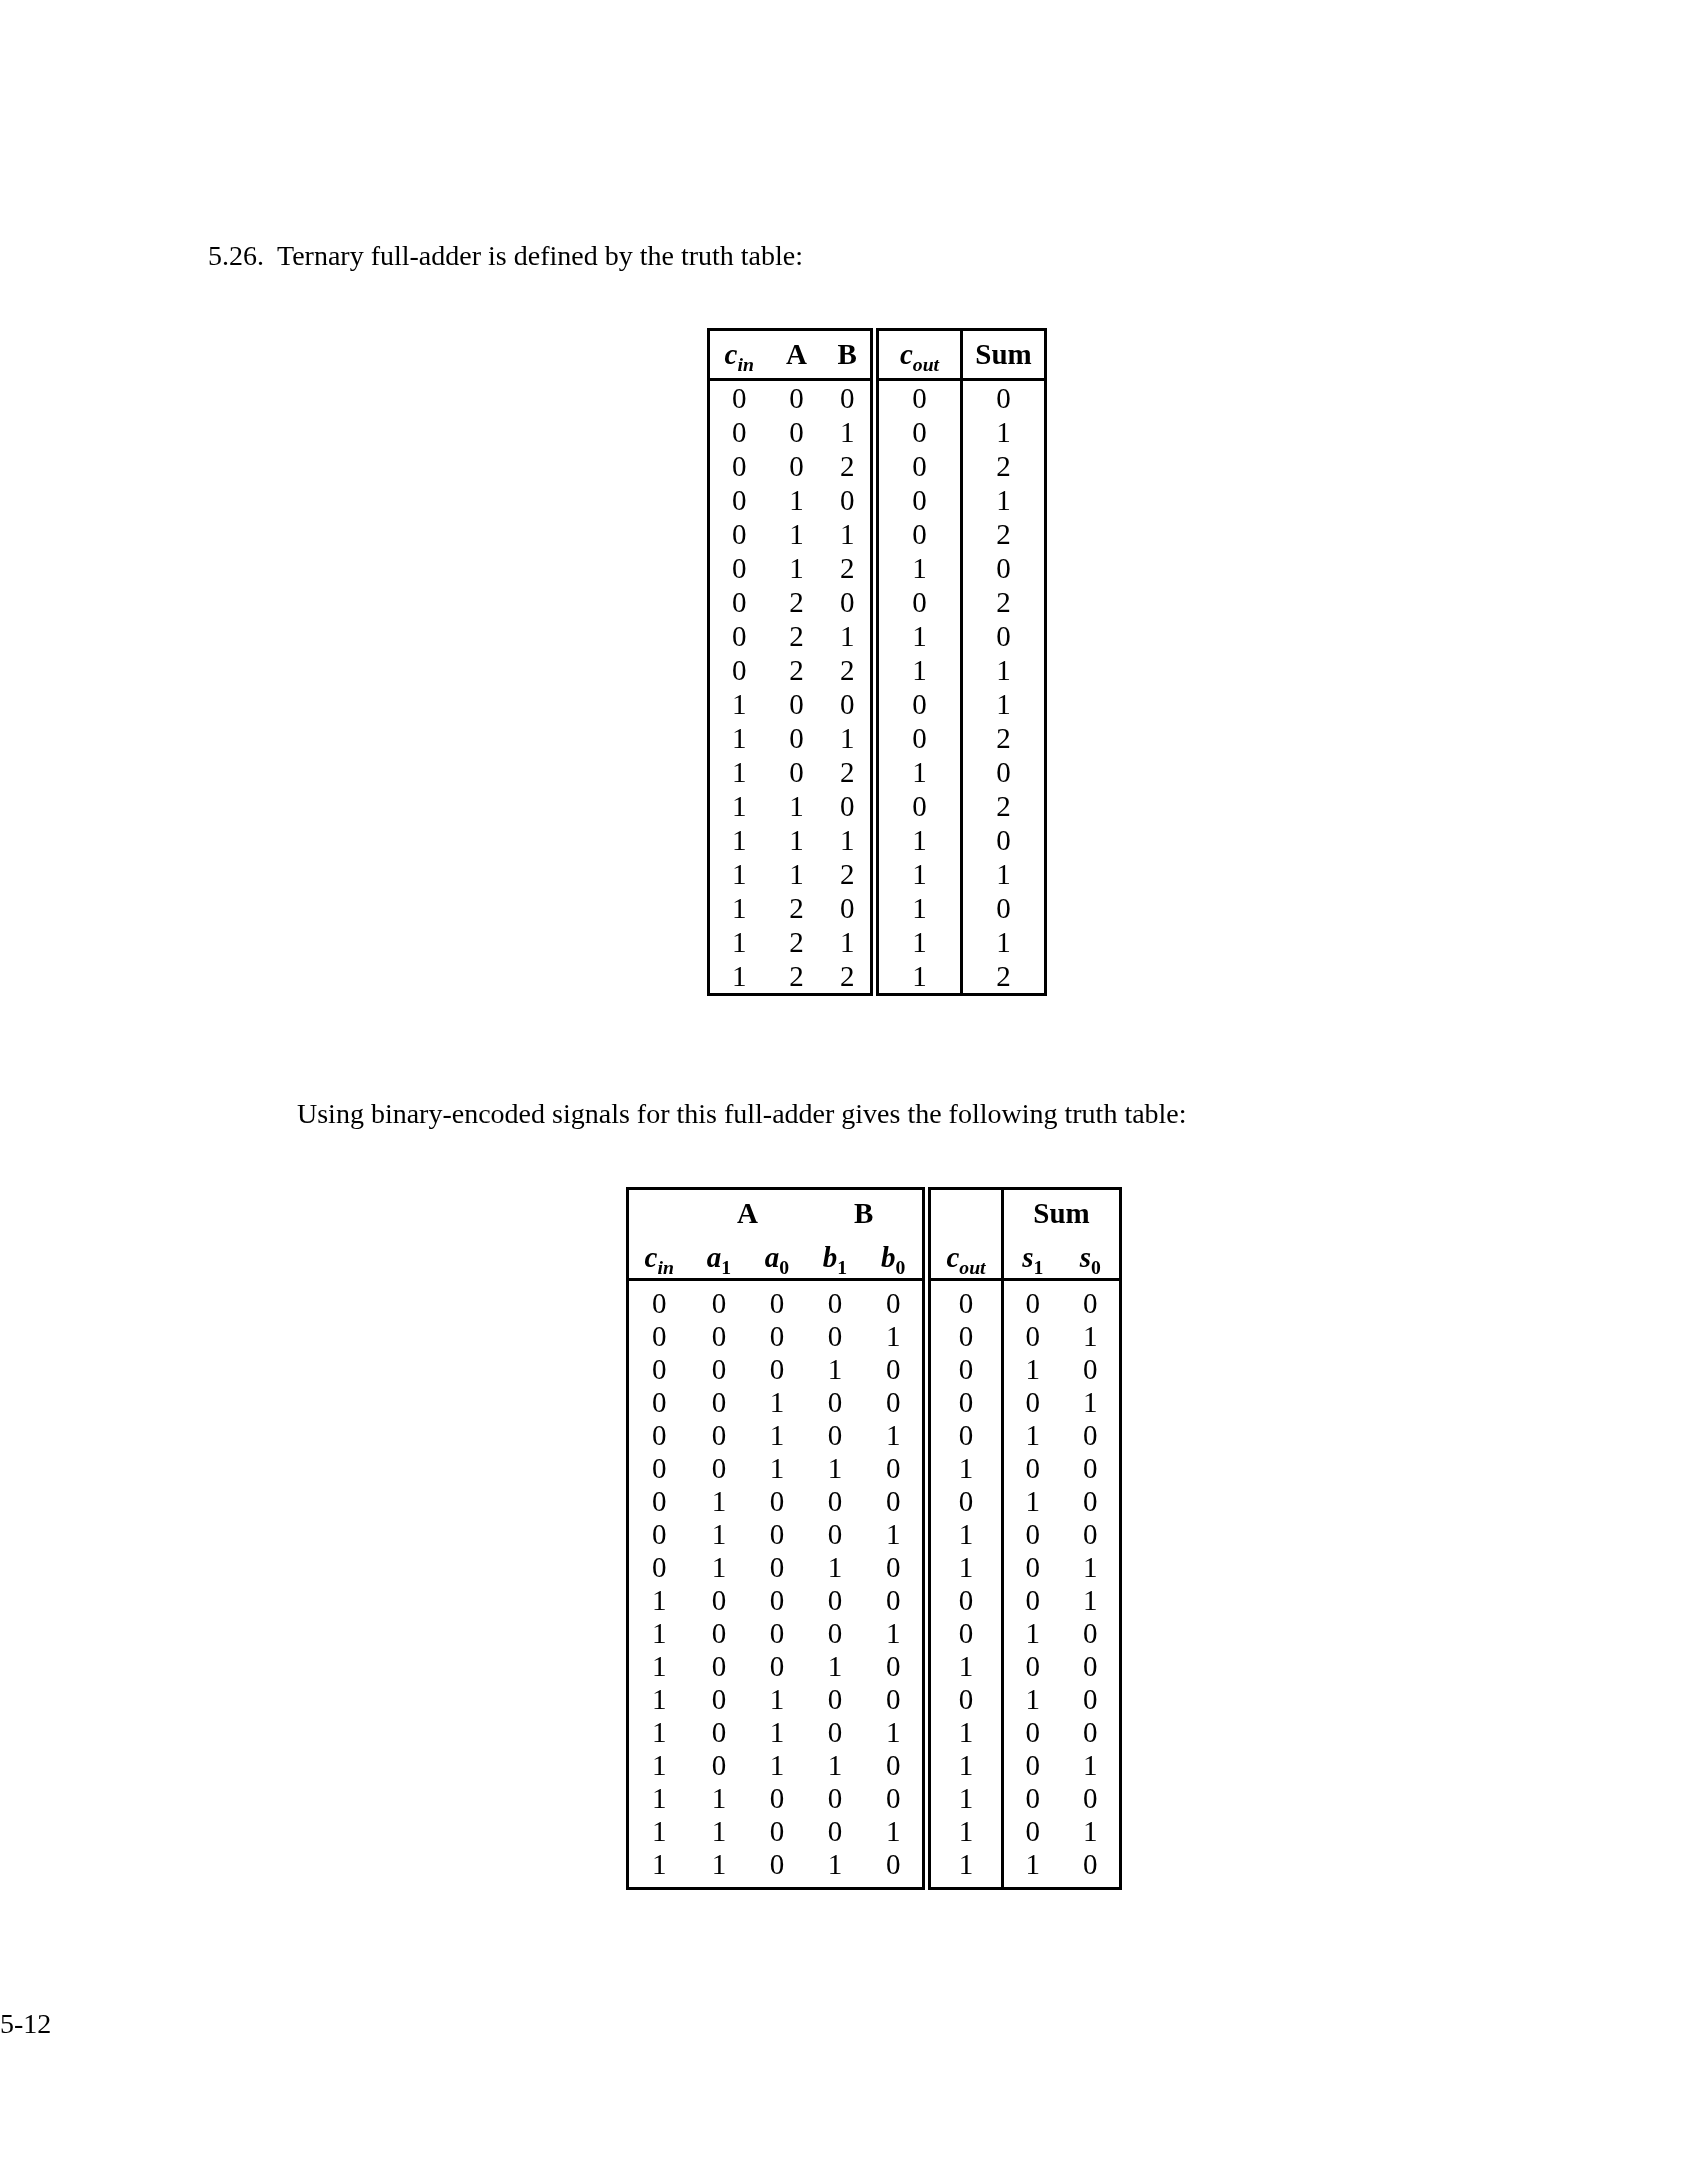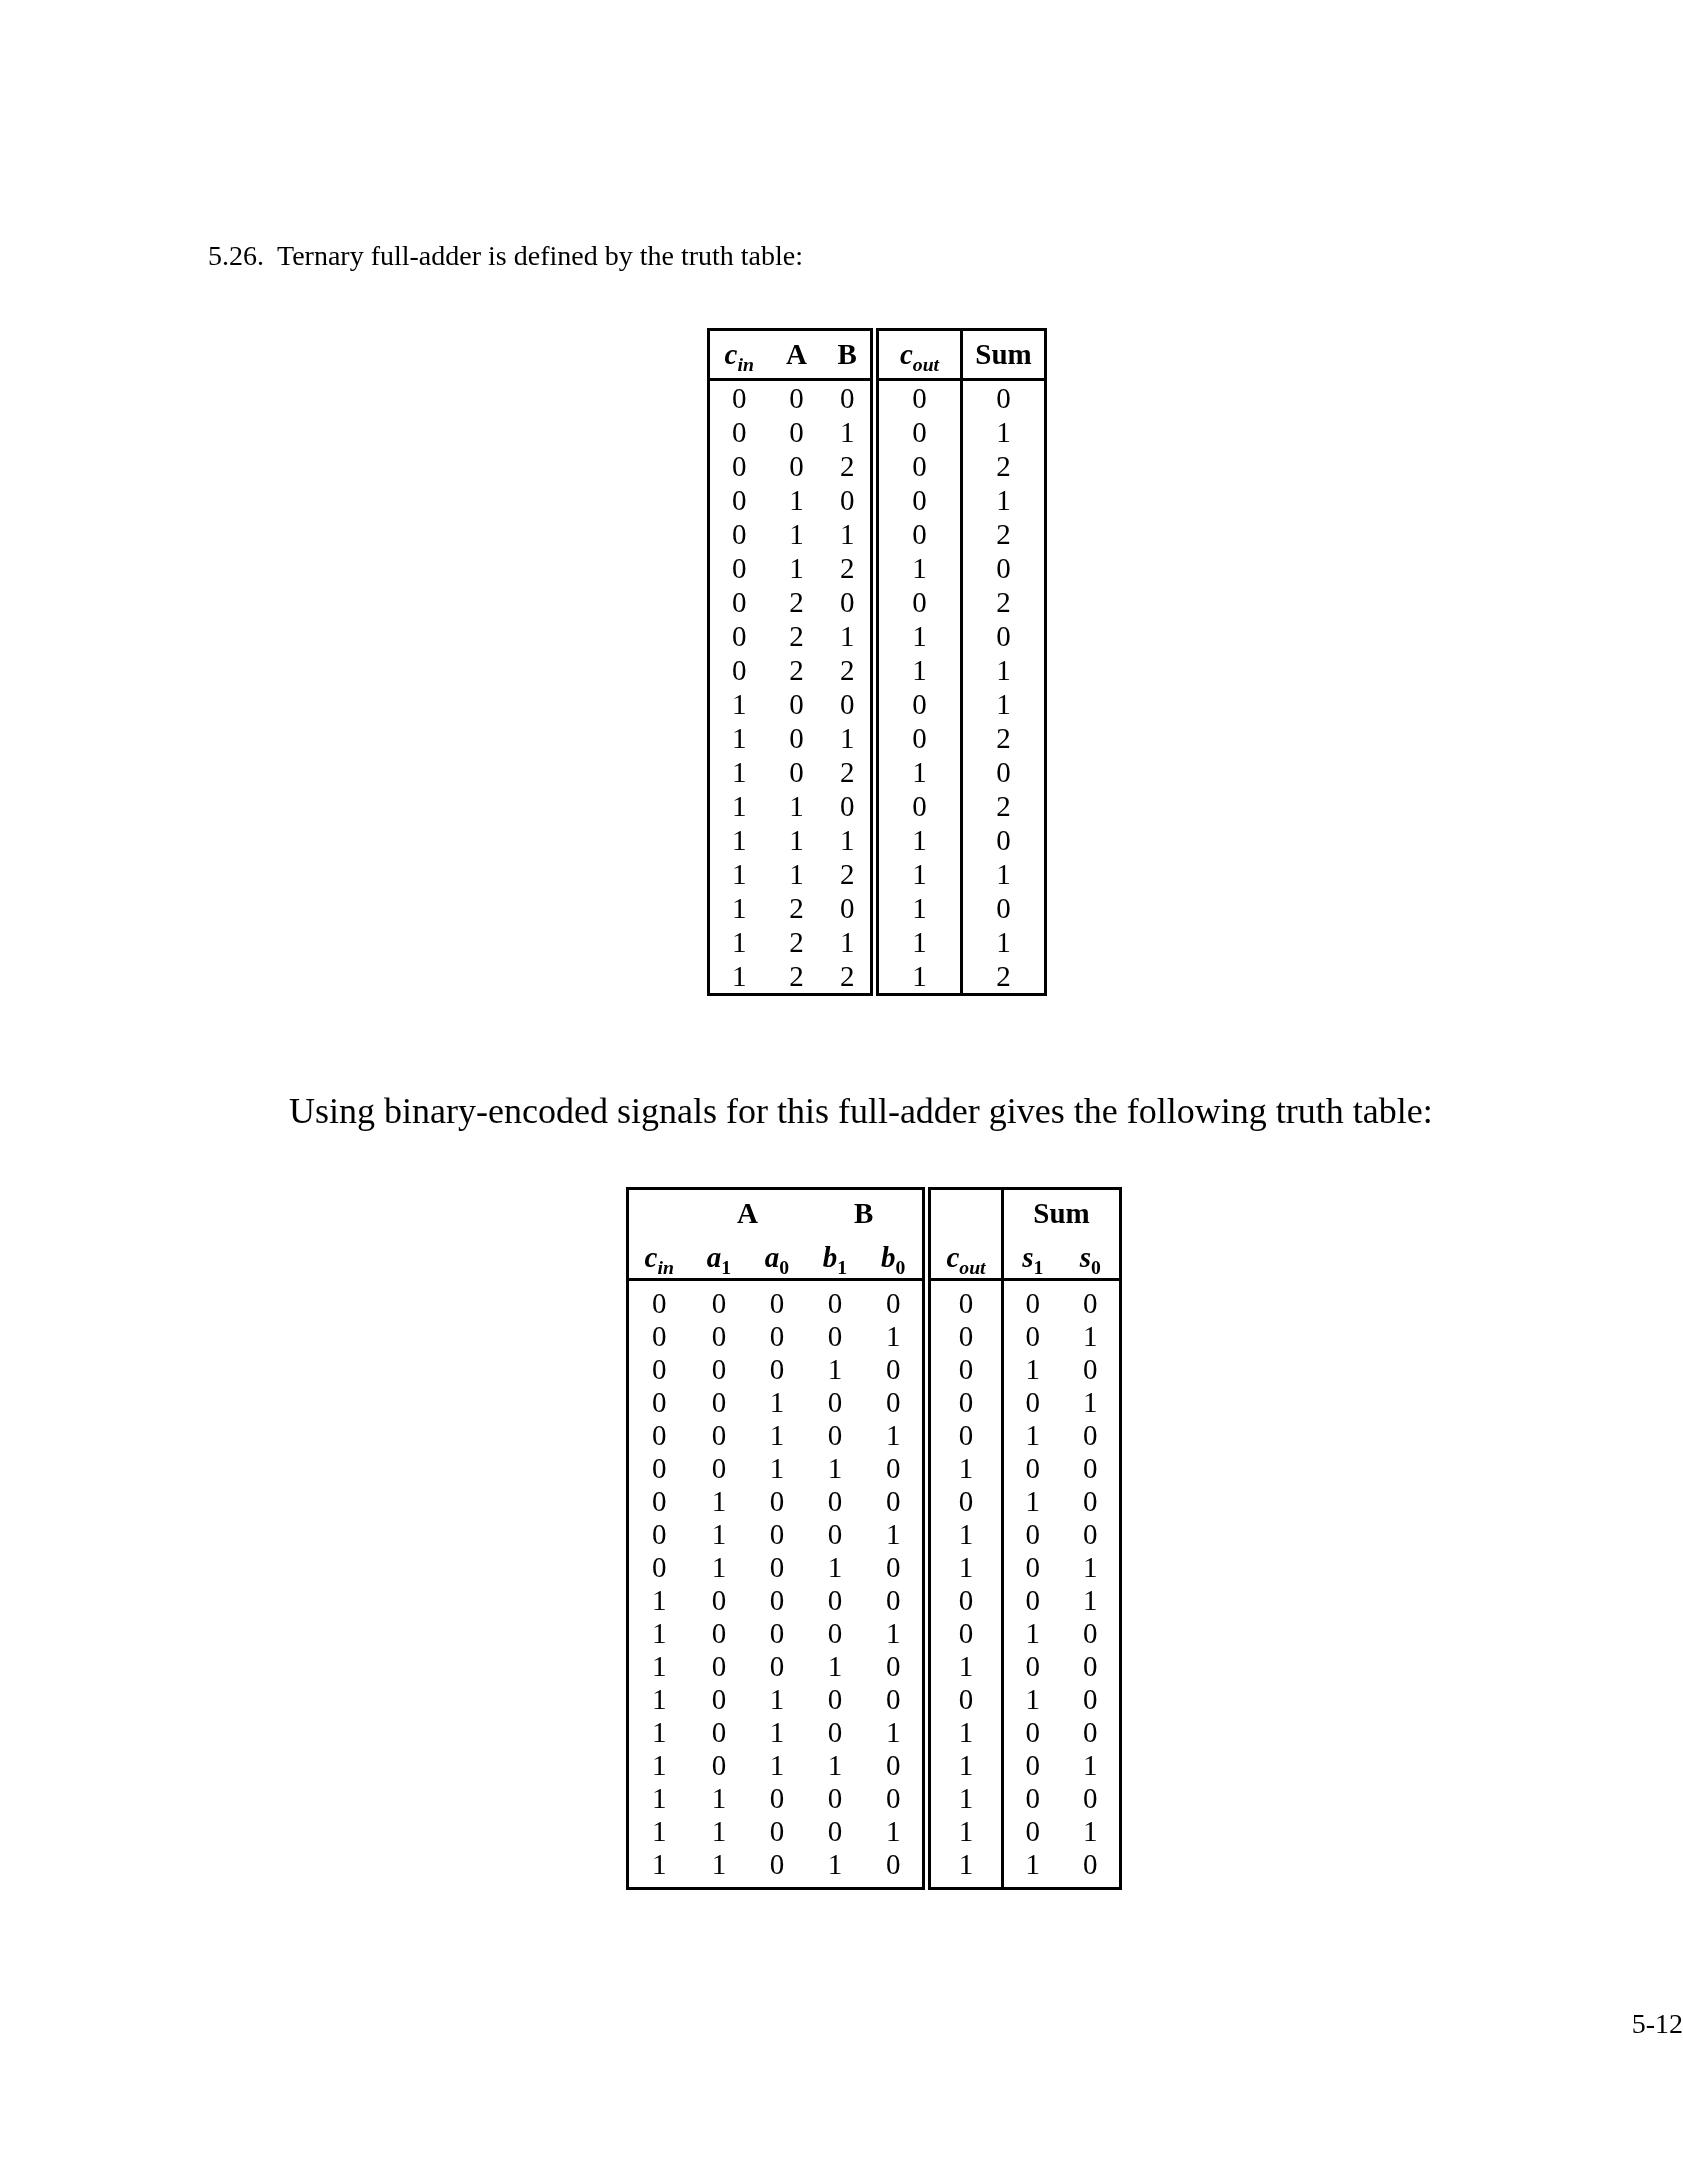--- a/index.html
+++ b/index.html
@@ -4,22 +4,22 @@
 <style>
   html, body { margin:0; padding:0; background:#e8e8e8; }
   .page {
     position:relative; width:1683px; height:2178px;
     background:#ffffff; color:#000;
     font-family:"Liberation Serif", serif;
     overflow:hidden;
   }
   .title { position:absolute; left:208px; top:240px; margin:0; font-size:28px; white-space:nowrap; }
   .pnum  { margin-right:13px; }
-  .middle{ position:absolute; left:285px; top:1086px; margin:4px; font-size:36px; white-space:nowrap; }
-  .footer{ position:absolute; left:0; top:2008px; width:1683px; text-align:right; margin:0; font-size:28px; }
+  .middle{ position:absolute; left:285px; top:1086px; margin:12px; font-size:28px; white-space:nowrap; }
+  .footer{ position:absolute; left:0; top:2008px; width:1683px; text-align:left; margin:0; font-size:28px; }
 
   table { border-collapse:collapse; table-layout:fixed; font-size:29px; color:#000; }
   th    { font-weight:bold; padding:0; text-align:center; vertical-align:middle; }
   td    { padding:0; text-align:center; vertical-align:middle; }
 
   
   #t1 { position:absolute; left:707px; top:328px; width:339px; border:3px solid #000; }
   #t1 thead th { height:47px; border-bottom:3px solid #000; }
   #t1 tbody td { height:34px; }
   #t1 th.dbl, #t1 tbody td:nth-child(4) { border-left:9px double #000; }

